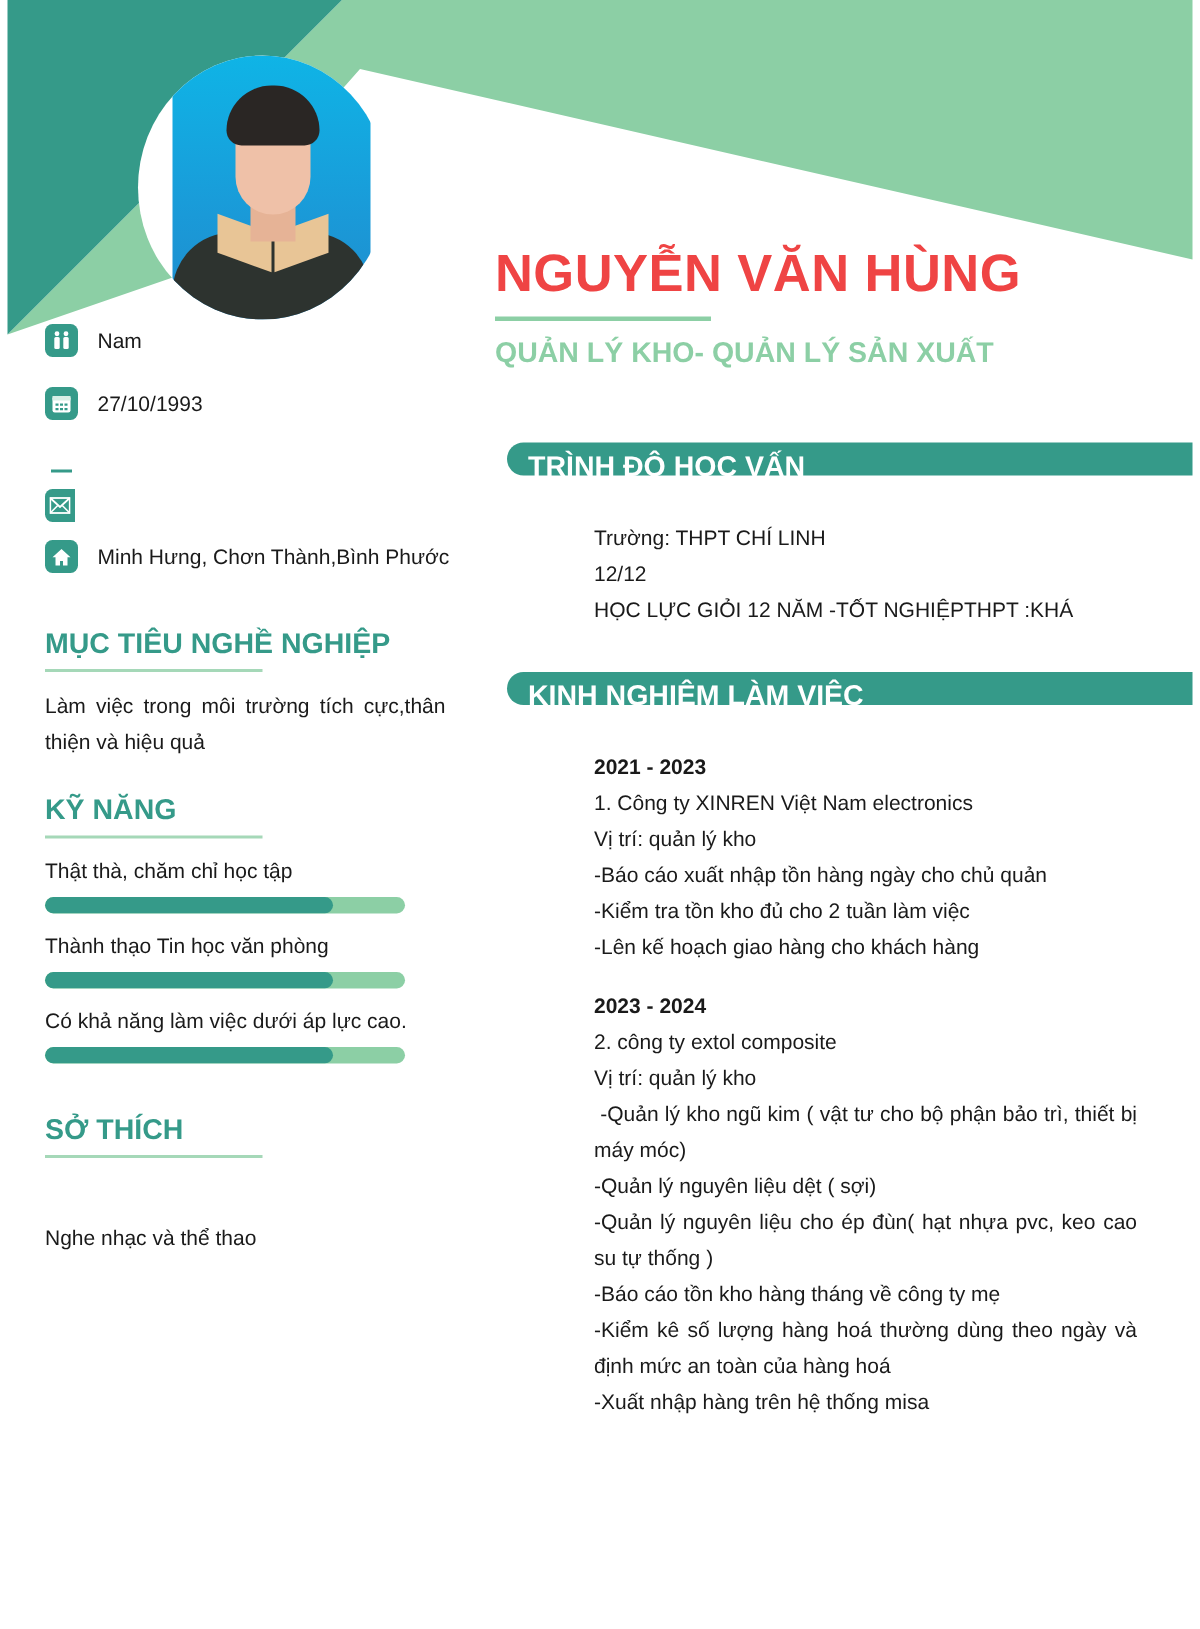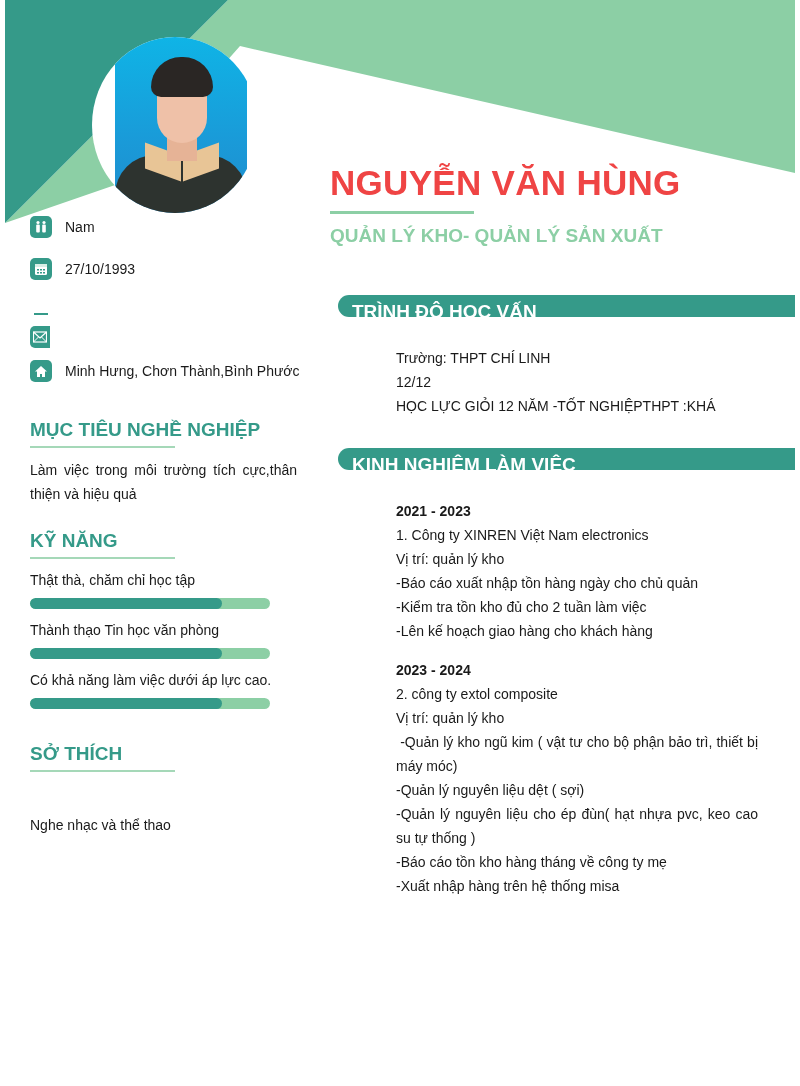--- a/index.html
+++ b/index.html
@@ -151,14 +151,15 @@
 </div>
 
 <div class="right-block" style="top:658px;">
   <span class="line bold">2023 - 2024</span>
   <span class="line">2. công ty extol composite</span>
   <span class="line">Vị trí: quản lý kho</span>
   <span class="line" style="white-space:pre-wrap;"> -Quản lý kho ngũ kim ( vật tư cho bộ phận bảo trì, thiết bị máy móc)</span>
   <span class="line">-Quản lý nguyên liệu dệt ( sợi)</span>
   <span class="line">-Quản lý nguyên liệu cho ép đùn( hạt nhựa pvc, keo cao su tự thống )</span>
   <span class="line">-Báo cáo tồn kho hàng tháng về công ty mẹ</span>
+  <span class="line">-Kiểm kê số lượng hàng hoá thường dùng theo ngày và định mức an toàn của hàng hoá</span>
   <span class="line">-Xuất nhập hàng trên hệ thống misa</span>
 </div>
 
 </body></html>

